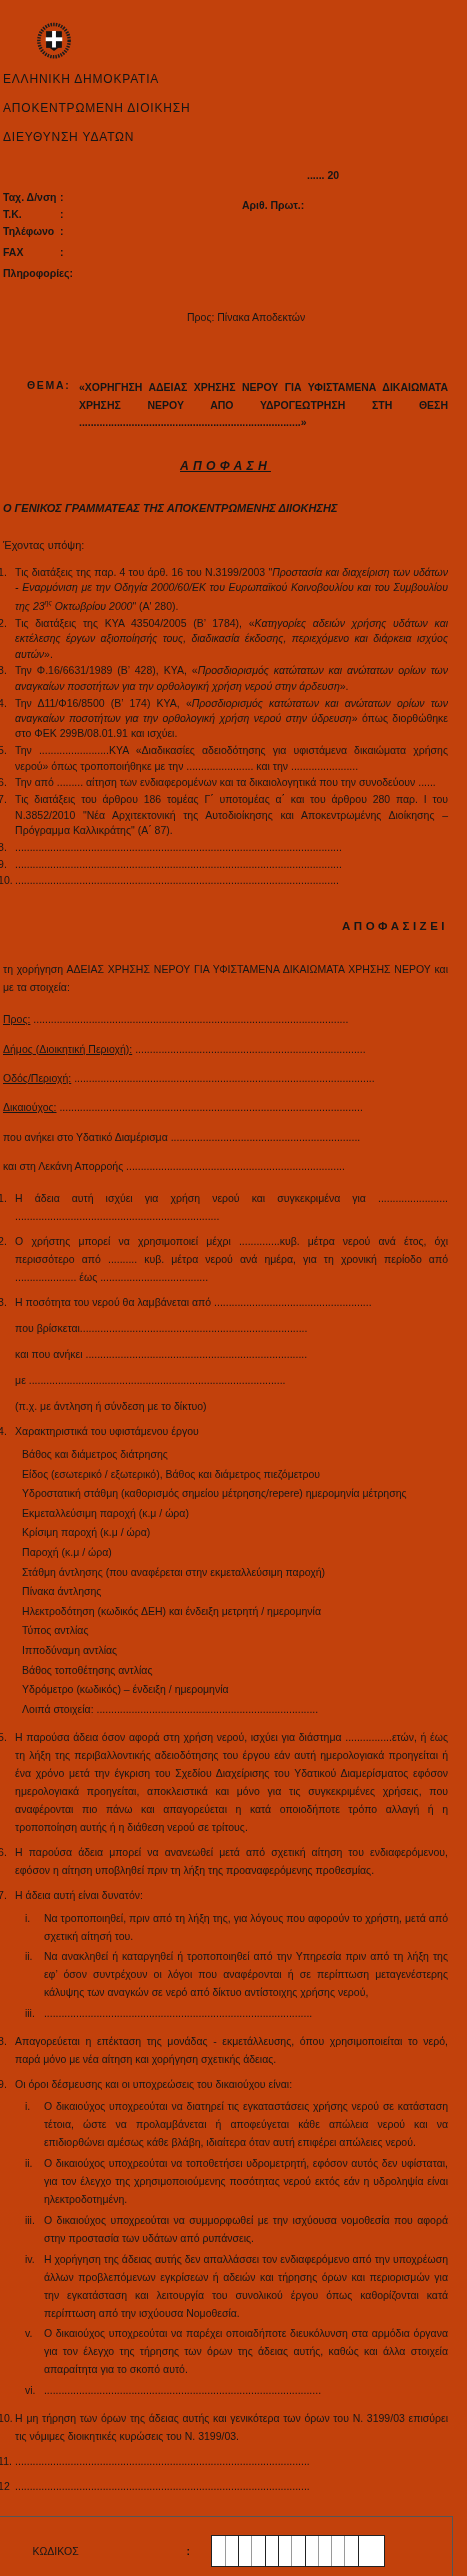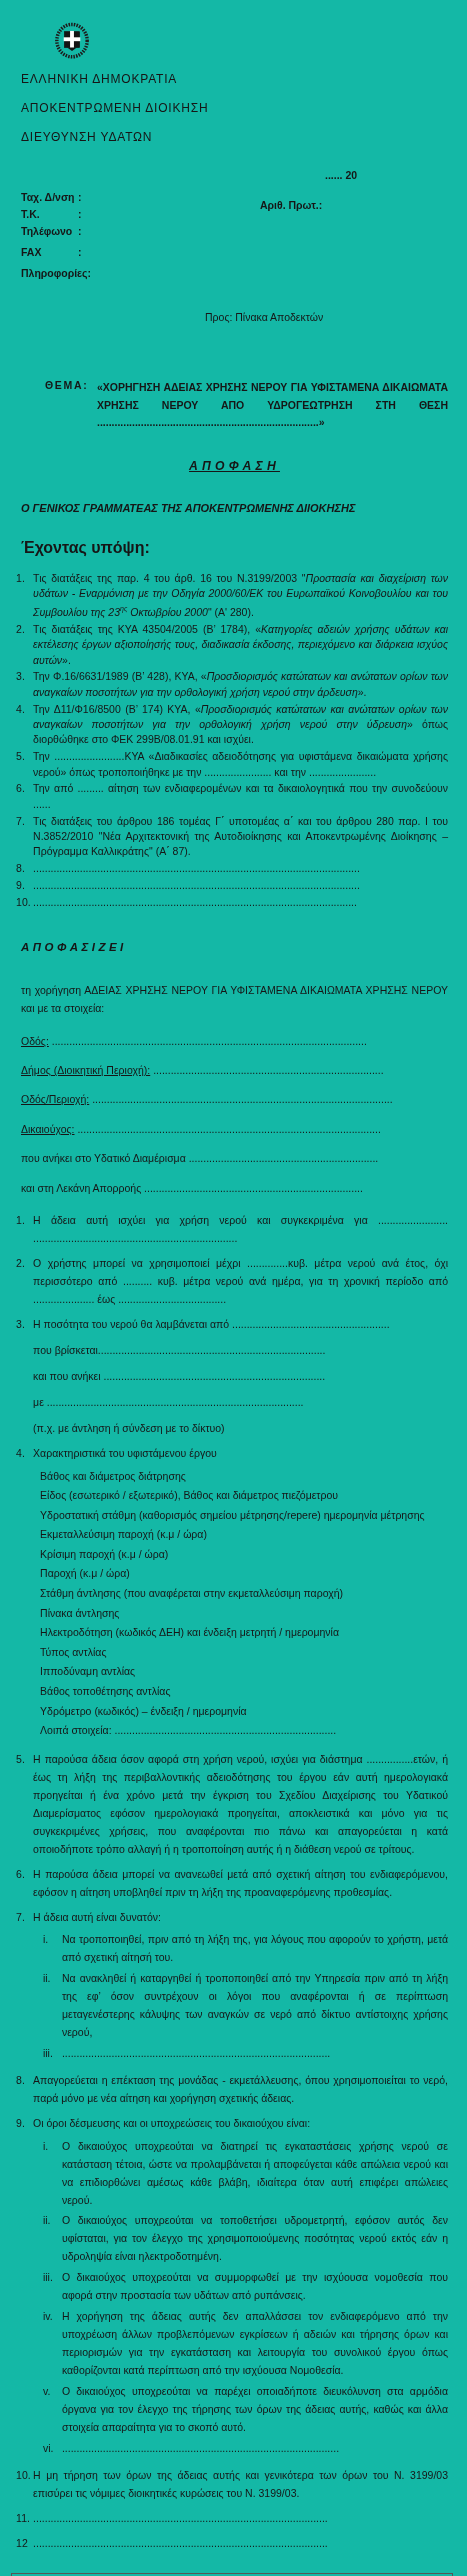--- a/index.html
+++ b/index.html
@@ -1,46 +1,46 @@
 <!DOCTYPE html>
 <html style="font-size:11px"><head>
 <meta charset="utf-8">
 <style>
   html,body{margin:0;padding:0;background:#fff;}
   .page{
     width:468px;height:2576px;box-sizing:border-box;position:relative;overflow:hidden;
-    padding:22px 20px 0 21px;background:#14b8a6;color:#161616;
+    padding:22px 20px 0 3px;background:#c2410c;color:#161616;
     font-family:"Liberation Sans","DejaVu Sans",sans-serif;font-size:10.5px;
   }
   .emblem{margin-left:32px;width:38px;height:40px;}
   .org{font-size:12px;letter-spacing:0.8px;margin-bottom:14.7px;}
   .org-wrap{margin-top:8.4px;}
   .date-line{margin-left:304px;font-weight:700;margin-top:25px;white-space:pre;}
   .contact{position:relative;margin-top:10.5px;}
   .proto{position:absolute;left:239px;top:8px;font-weight:700;}
   .c-row{display:flex;font-weight:700;margin-bottom:4.2px;line-height:12.6px;}
   .c-row.gap{margin-top:8.4px;}
   .c-label{width:57px;}
   .to-line{margin-left:184px;margin-top:32px;}
   .subject{display:flex;margin-top:56px;font-weight:700;}
   .subject-label{width:52px;letter-spacing:1.7px;white-space:nowrap;flex:0 0 52px;margin-left:24px;}
   .subject-lines{flex:1;min-width:0;}
   .s-line{text-align:justify;text-align-last:justify;line-height:17.4px;}
   .s-line.sdots{text-align-last:left;white-space:nowrap;overflow:hidden;}
   .h-decision{text-align:center;margin-top:27px;font-size:12.2px;font-weight:700;font-style:italic;letter-spacing:4.2px;text-decoration:underline;}
   .h-authority{margin-top:29px;font-weight:700;font-style:italic;font-size:11px;}
-  .h-regard{margin-top:25px;font-weight:700;font-size:16px;}
+  .h-regard{margin-top:25px;font-weight:400;font-size:11px;}
   .cons{margin-top:14px;}
   .li{display:flex;line-height:15.4px;margin-bottom:1.4px;}
   .li .num{flex:0 0 17px;margin-left:-4.9px;}
   .li .txt{flex:1;min-width:0;text-align:justify;}
   .it{font-style:italic;}
   sup{font-size:7px;}
   .dotline{white-space:nowrap;overflow:hidden;text-align:left !important;}
-  .h-decides{text-align:left;margin-top:31px;font-weight:700;font-size:11.5px;letter-spacing:3.5px;font-style:italic;}
+  .h-decides{text-align:right;margin-top:31px;font-weight:700;font-size:11.5px;letter-spacing:3.5px;}
   .intro{margin-top:28px;text-align:justify;line-height:18px;}
   .field{margin-top:17.4px;white-space:nowrap;overflow:hidden;}
   .flabel{text-decoration:underline;}
   .loc{margin-top:17.4px;white-space:nowrap;overflow:hidden;}
   .locs{margin-top:4.2px;}
   .terms{margin-top:17px;}
   .terms .li{line-height:18px;margin-bottom:7px;}
   .extra{margin-top:8px;white-space:nowrap;overflow:hidden;}
   .chars{margin-left:7px;margin-top:7px;}
   .char-line{line-height:15.4px;margin-bottom:4.2px;white-space:nowrap;overflow:hidden;}
@@ -163,21 +163,21 @@
         <span class="num">10.</span>
         <div class="txt dotline"><span>...............................................................................................................</span></div>
       </div>
     </div>
 
   <div class="h-decides">ΑΠΟΦΑΣΙΖΕΙ</div>
 
   <div class="intro">τη χορήγηση ΑΔΕΙΑΣ ΧΡΗΣΗΣ ΝΕΡΟΥ ΓΙΑ ΥΦΙΣΤΑΜΕΝΑ ΔΙΚΑΙΩΜΑΤΑ ΧΡΗΣΗΣ ΝΕΡΟΥ και με τα στοιχεία:</div>
 
   <div>
-      <div class="field"><span class="flabel">Οδός:</span><span> ............................................................................................................</span></div>
+      <div class="field"><span class="flabel">Προς:</span><span> ............................................................................................................</span></div>
       <div class="field"><span class="flabel">Δήμος (Διοικητική Περιοχή):</span><span> ...............................................................................</span></div>
       <div class="field"><span class="flabel">Οδός/Περιοχή:</span><span> .......................................................................................................</span></div>
       <div class="field"><span class="flabel">Δικαιούχος:</span><span>  ........................................................................................................</span></div>
     </div>
 
   <div class="locs">
       <div class="loc">που ανήκει στο Υδατικό Διαμέρισμα .................................................................</div>
       <div class="loc">και στη Λεκάνη Απορροής ...........................................................................</div>
     </div>
 

